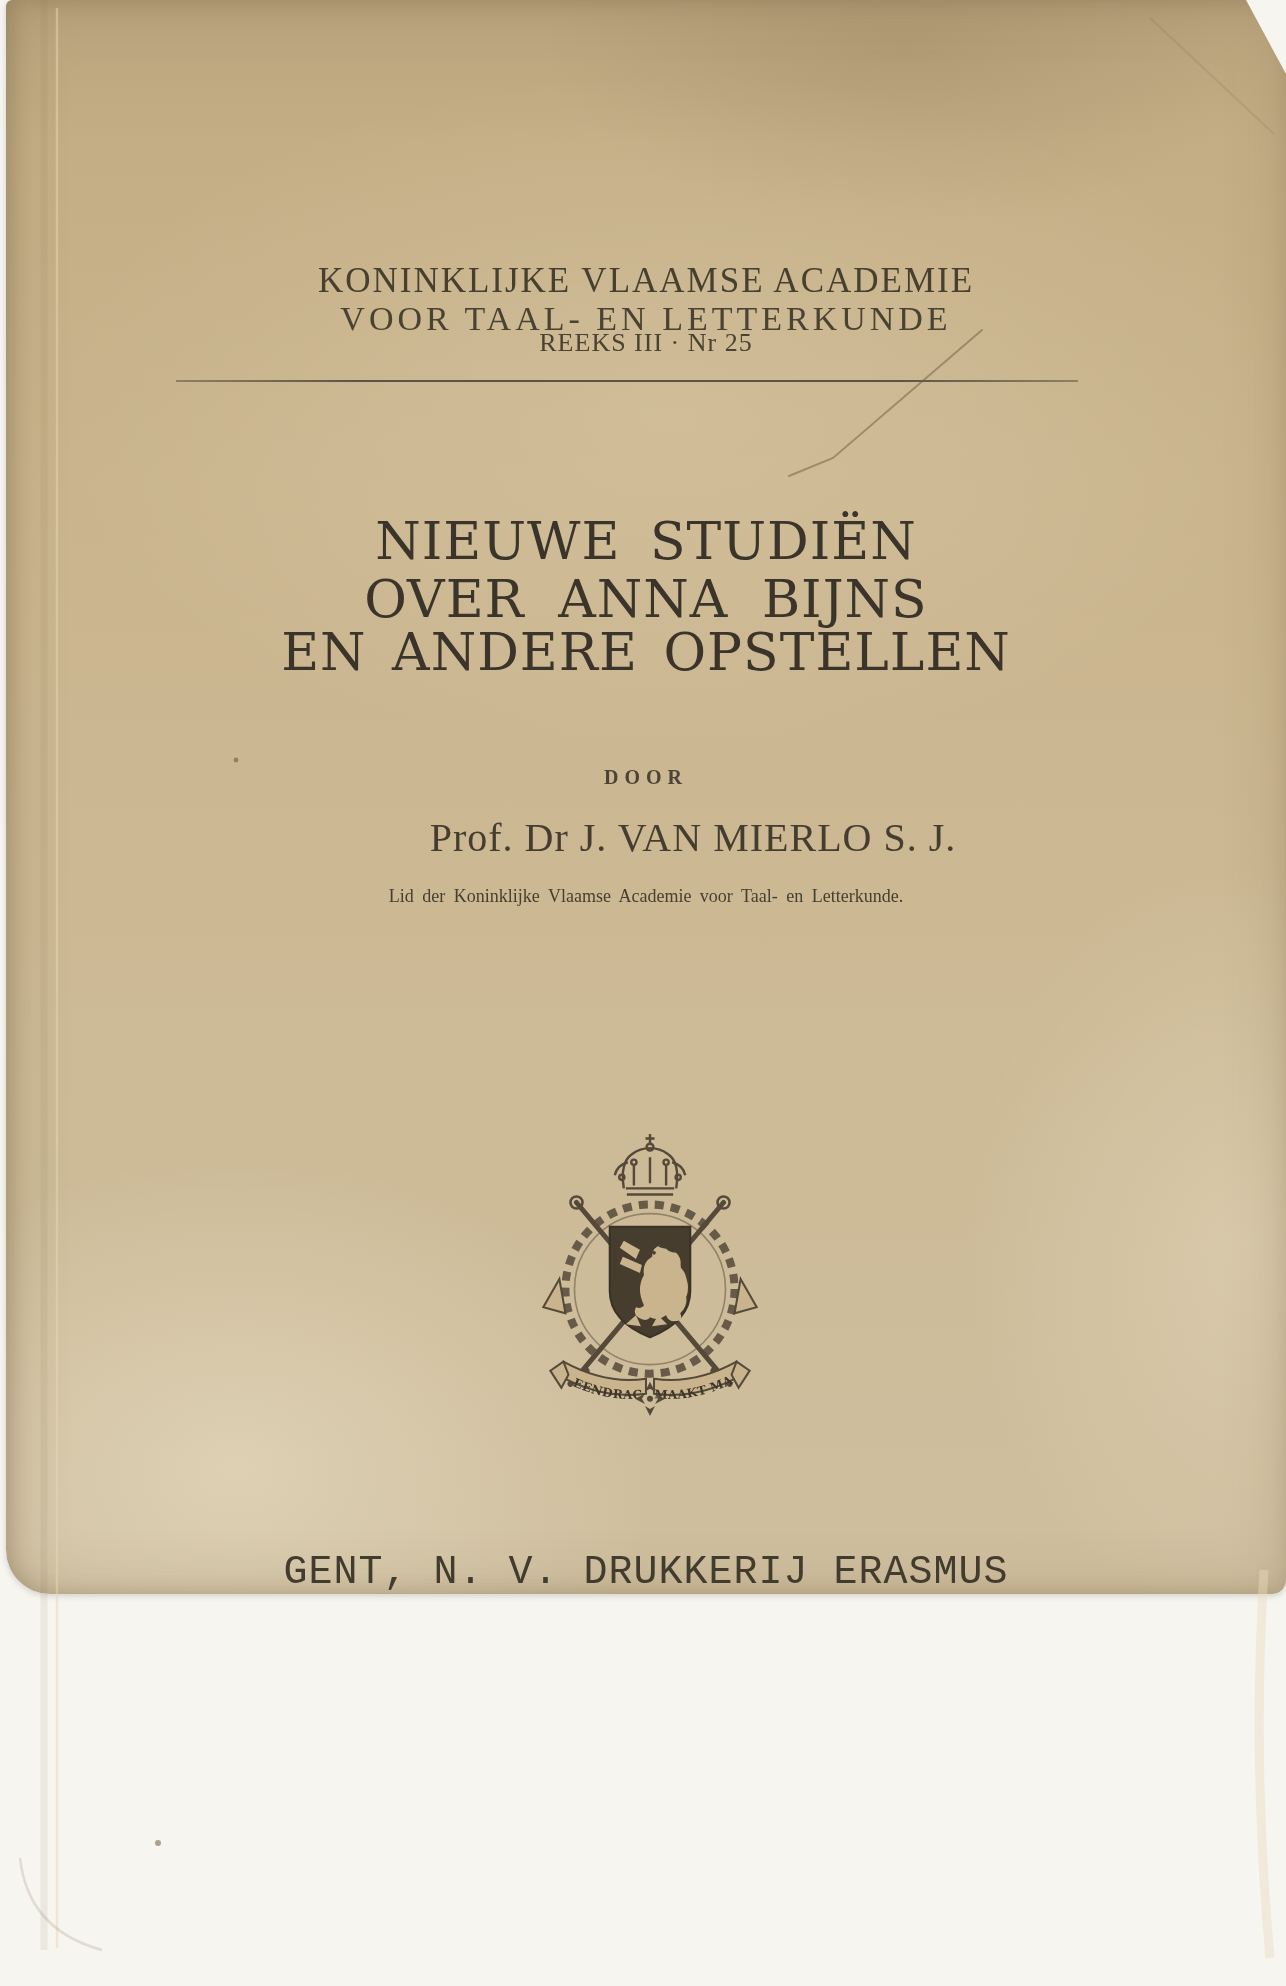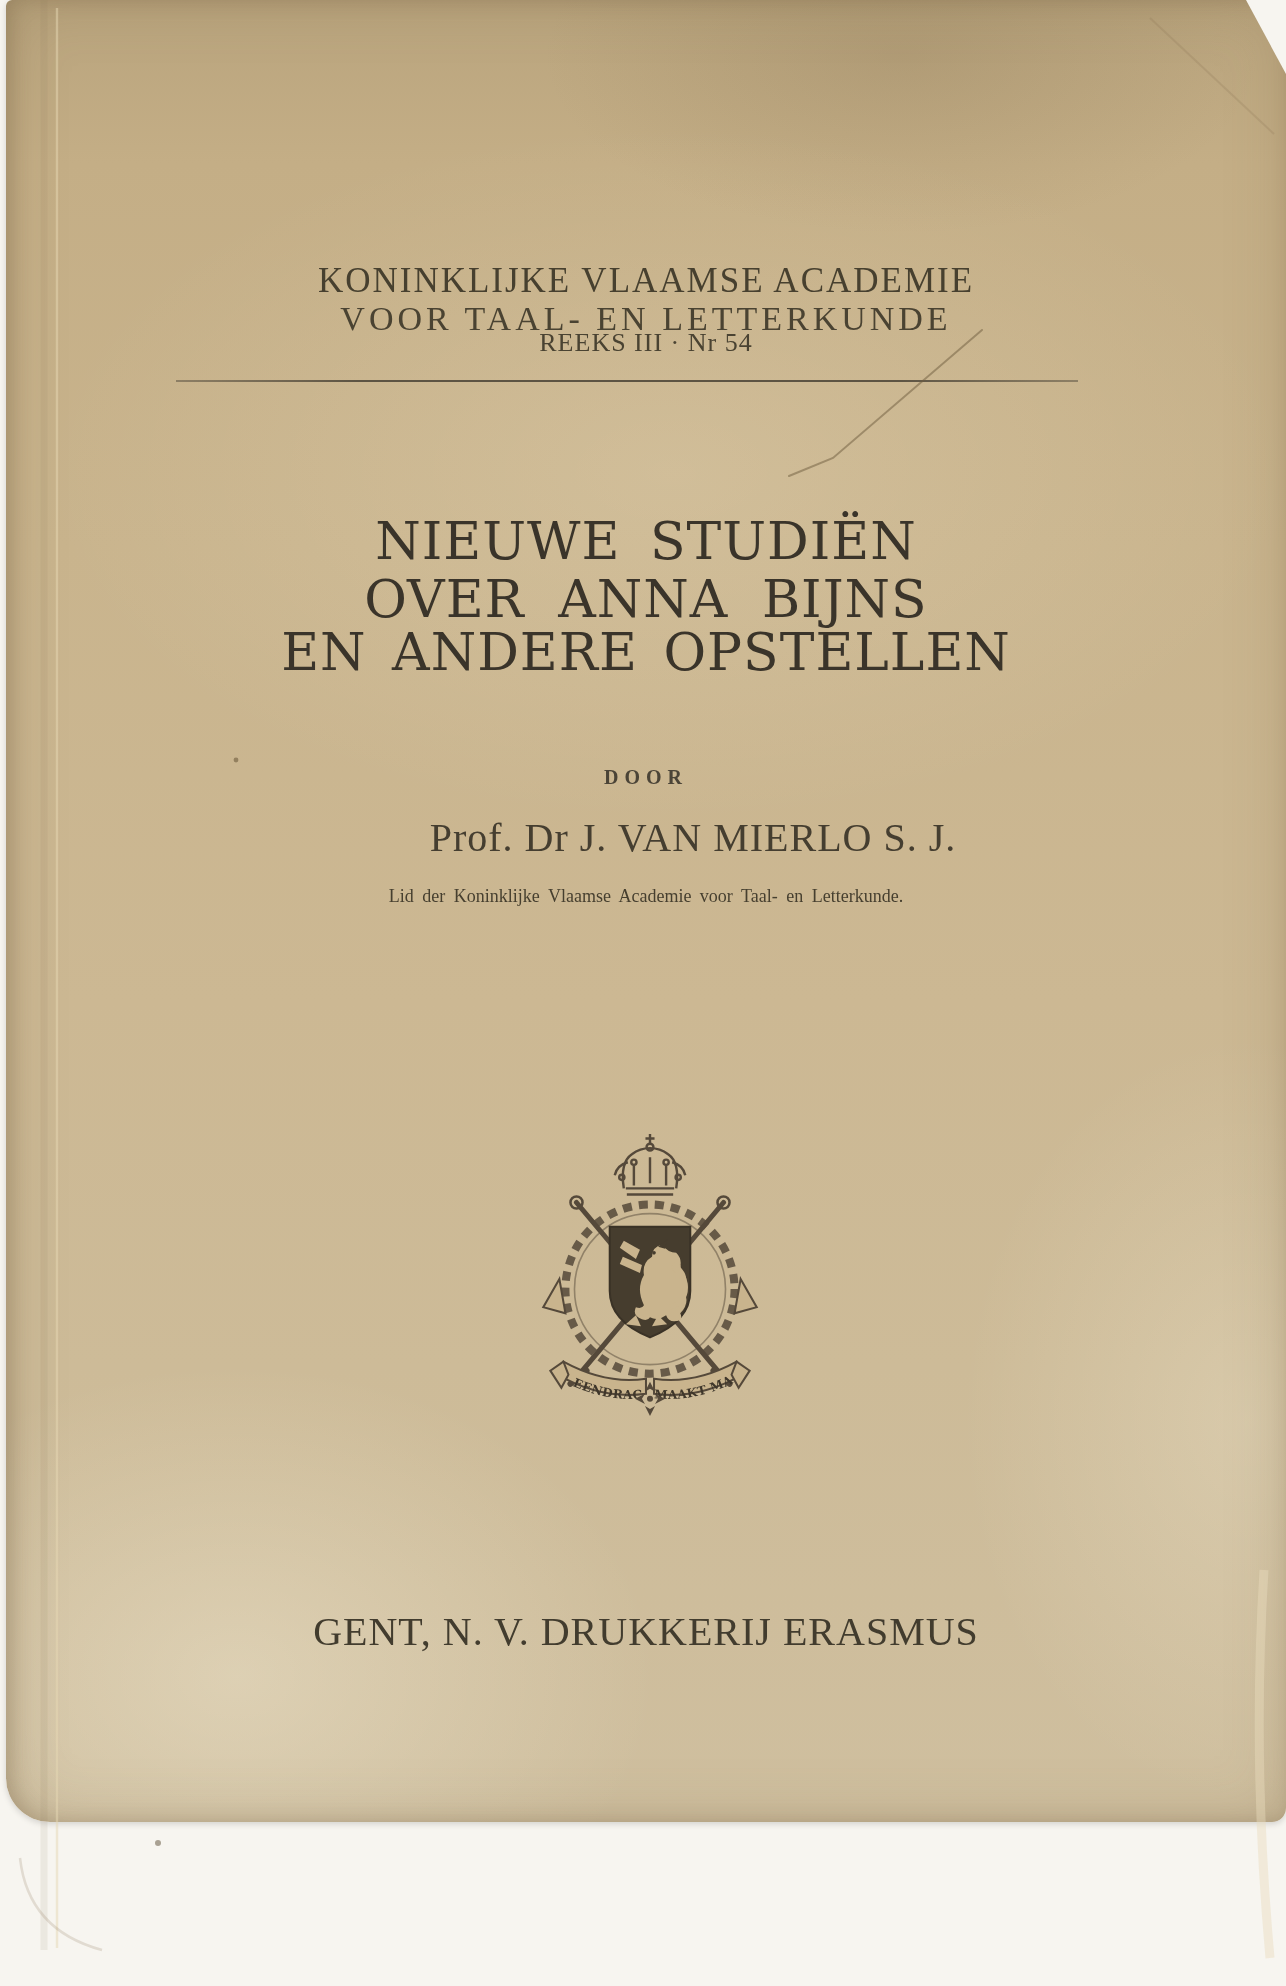--- a/index.html
+++ b/index.html
@@ -5,21 +5,21 @@
   html,body{margin:0;padding:0;background:#e9e6df;}
   .page{
     position:relative;
     width:1286px;height:1986px;
     background:#f7f5f0;
     overflow:hidden;
     font-family:"Liberation Serif", serif;
   }
   
   .cover{
-    position:absolute;left:6px;top:0;width:1280px;height:1822px;
+    position:absolute;left:6px;top:0;width:1280px;height:1594px;
     border-radius:6px 4px 14px 44px;
     background-image:
       radial-gradient(ellipse 900px 500px at 52% 26%, rgba(255,246,222,.16), rgba(255,246,222,0) 70%),
       radial-gradient(ellipse 700px 520px at 18% 92%, rgba(255,250,232,.30), rgba(255,250,232,0) 60%),
       radial-gradient(ellipse 520px 700px at 97% 78%, rgba(255,250,232,.22), rgba(255,250,232,0) 55%),
       radial-gradient(ellipse 600px 300px at 70% 3%, rgba(120,100,70,.18), rgba(120,100,70,0) 60%),
       linear-gradient(180deg,#b9a47d 0%,#c4ae86 9%,#c9b48d 30%,#ccb893 55%,#cdbb98 75%,#cfbf9f 100%);
     box-shadow:inset 0 0 60px rgba(120,98,66,.25), inset 6px 0 18px rgba(110,90,60,.28), 0 2px 6px rgba(0,0,0,.15);
   }
   .corner-chip{
@@ -40,33 +40,33 @@
   .title-line{
     font-family:"DejaVu Serif","Liberation Serif",serif;
     font-size:52px;color:#3a342a;letter-spacing:1px;word-spacing:12px;
   }
   .title-1{top:511px;}
   .title-2{top:569px;word-spacing:16px;}
   .title-3{top:622px;word-spacing:8px;}
   .door{top:766px;font-size:20px;font-weight:700;letter-spacing:6px;color:#4b4437;}
   .author{top:814px;font-size:40px;letter-spacing:1px;color:#453e30;margin-left:47px;}
   .affiliation{top:886px;font-size:18px;word-spacing:4px;color:#463f2f;}
-  .imprint-1{top:1608px;font-size:40px;letter-spacing:1px;color:#423c2e;}
+  .imprint-1{top:1550px;font-size:40px;letter-spacing:1px;color:#423c2e;font-family:Liberation Mono, monospace;}
   .imprint-2{top:1596px;font-size:27px;letter-spacing:2px;word-spacing:5px;color:#453e30;}
   .emblem{position:absolute;left:522px;top:1130px;width:244px;height:292px;}
 </style>
 </head>
 <body>
 
 <div class="page">
   <div class="cover">
 
     <div class="tx series-1">KONINKLIJKE VLAAMSE ACADEMIE</div>
     <div class="tx series-2">VOOR TAAL- EN LETTERKUNDE</div>
-    <div class="tx series-3">REEKS III · Nr 54</div>
+    <div class="tx series-3">REEKS III · Nr 25</div>
     <div class="rule"></div>
 
     <div class="tx title-line title-1">NIEUWE STUDIËN</div>
     <div class="tx title-line title-2">OVER ANNA BIJNS</div>
     <div class="tx title-line title-3">EN ANDERE OPSTELLEN</div>
 
     <div class="tx door">DOOR</div>
     <div class="tx author">Prof. Dr J. VAN MIERLO S. J.</div>
     <div class="tx affiliation">Lid der Koninklijke Vlaamse Academie voor Taal- en Letterkunde.</div>
 

